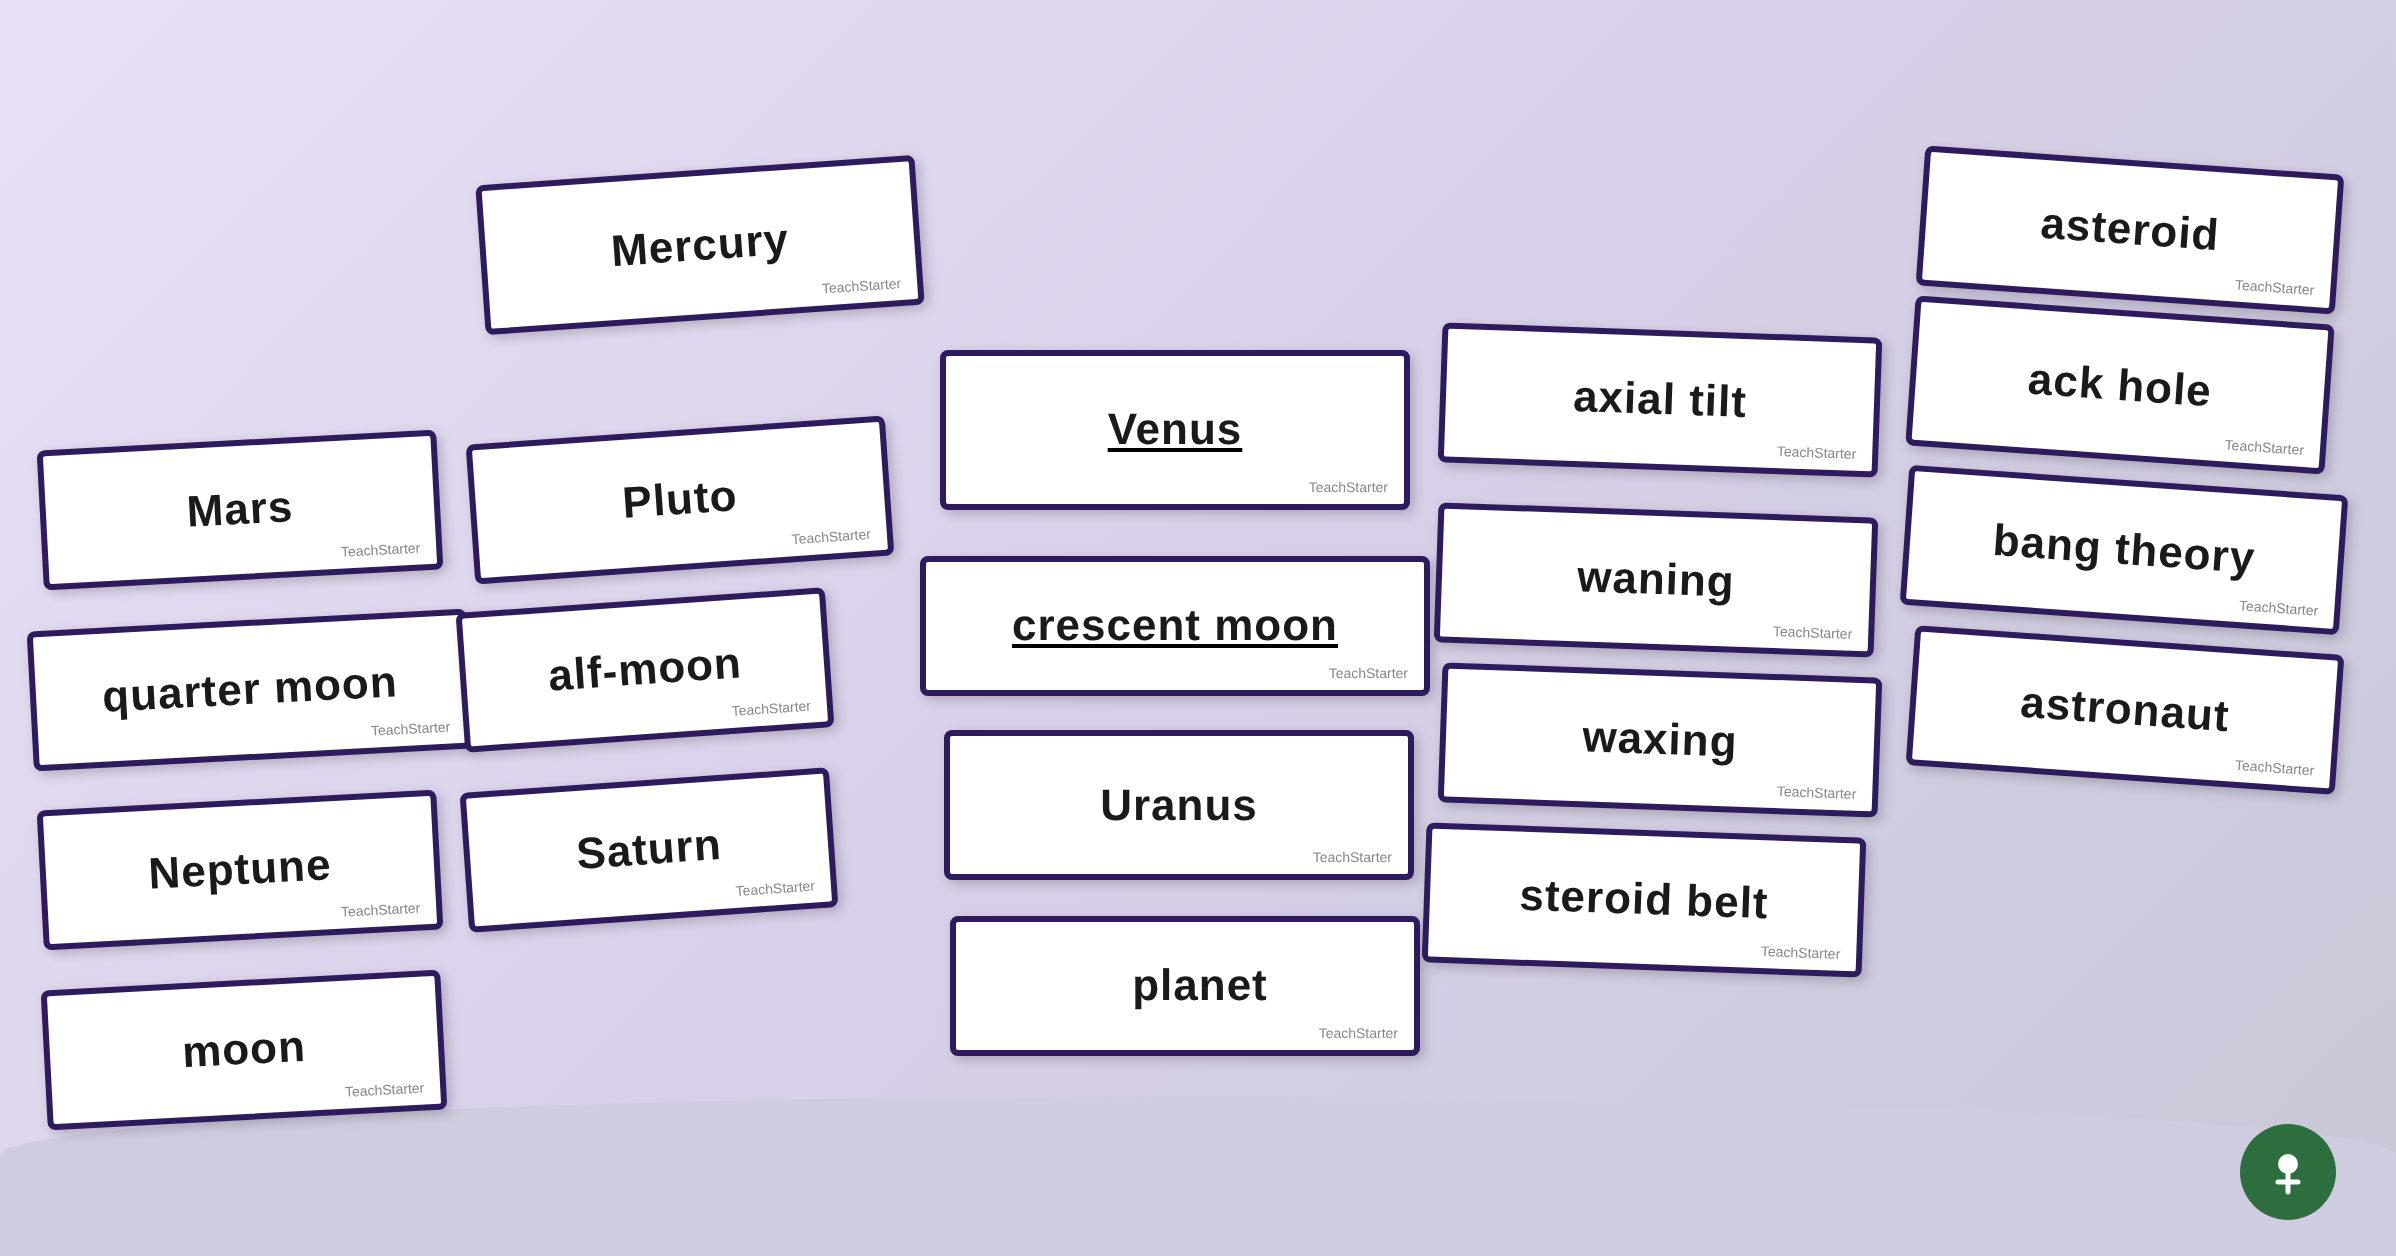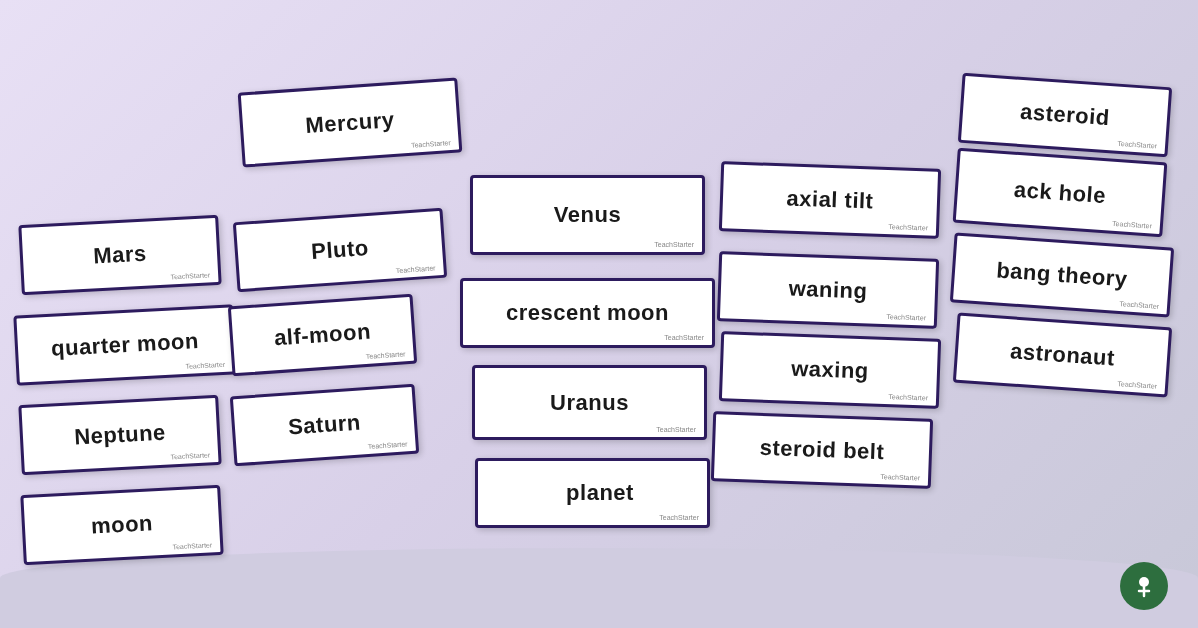--- a/index.html
+++ b/index.html
@@ -107,25 +107,25 @@
       <span class="brand">TeachStarter</span>
     </div>
     <div class="word-card" style="left: 230px; top: 300px; width: 185px; min-height: 70px; transform: rotate(-4deg);">
       <div class="card-text">alf-moon</div>
       <span class="brand">TeachStarter</span>
     </div>
     <div class="word-card" style="left: 232px; top: 390px; width: 185px; min-height: 70px; transform: rotate(-4deg);">
       <div class="card-text">Saturn</div>
       <span class="brand">TeachStarter</span>
     </div>
-    <div class="word-card" style="left: 470px; top: 175px; width: 235px; min-height: 80px; transform: rotate(0deg);">
+    <div class="word-card" style="left: 470px; top: 175px; width: 235px; min-height: 80px; transform: rotate(0deg); text-decoration: underline;">
       <div class="card-text">Venus</div>
       <span class="brand">TeachStarter</span>
     </div>
-    <div class="word-card" style="left: 460px; top: 278px; width: 255px; min-height: 70px; transform: rotate(0deg);">
+    <div class="word-card" style="left: 460px; top: 278px; width: 255px; min-height: 70px; transform: rotate(0deg); text-decoration: underline;">
       <div class="card-text">crescent moon</div>
       <span class="brand">TeachStarter</span>
     </div>
     <div class="word-card" style="left: 472px; top: 365px; width: 235px; min-height: 75px; transform: rotate(0deg);">
       <div class="card-text">Uranus</div>
       <span class="brand">TeachStarter</span>
     </div>
     <div class="word-card" style="left: 475px; top: 458px; width: 235px; min-height: 70px; transform: rotate(0deg); padding-left: 31px;">
       <div class="card-text">planet</div>
       <span class="brand">TeachStarter</span>

